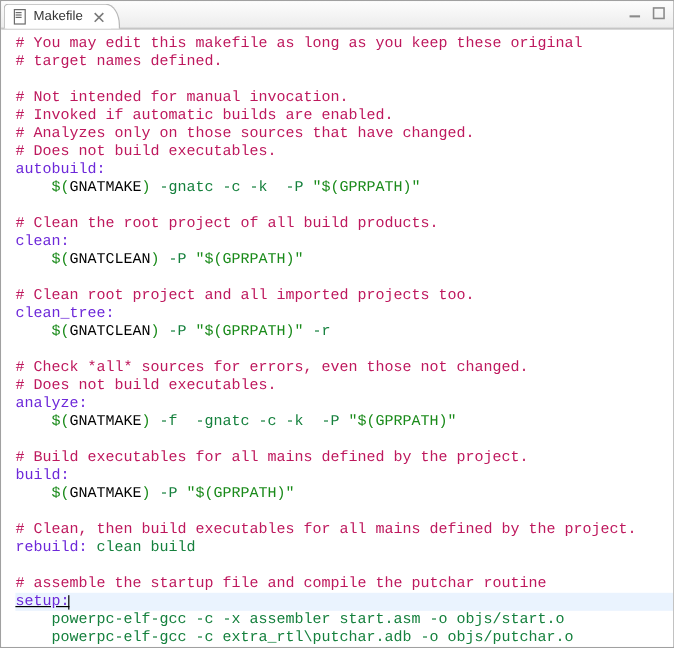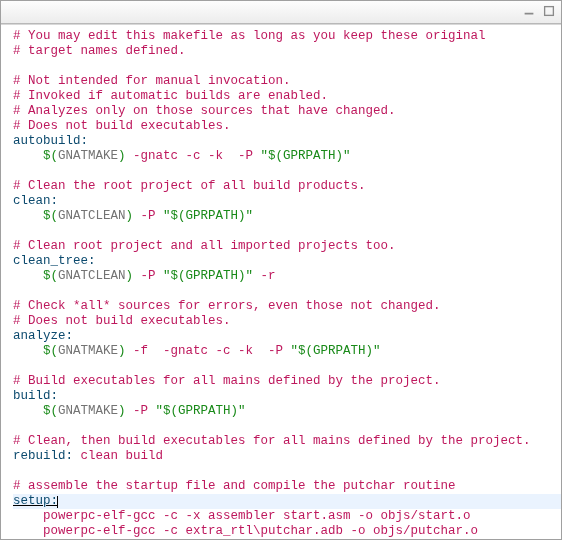--- a/index.html
+++ b/index.html
@@ -9,35 +9,51 @@
   .tab .file-icon { width: 14px; height: 14px; display: inline-flex; align-items: center; justify-content: center; }
   .tab .close-icon { width: 12px; height: 12px; display: inline-flex; align-items: center; justify-content: center; margin-left: 4px; }
   .toolbar-right { position: absolute; right: 4px; top: 2px; display: flex; gap: 4px; }
   .toolbar-right .tb-icon { width: 16px; height: 16px; color: #6a6a6a; display: inline-flex; align-items: center; justify-content: center; }
   .editor-wrap { flex: 1; border-top: 1px solid #d8d8d8; background: #fff; overflow: hidden; display: flex; }
   .code-area { flex: 1; overflow: auto; padding: 4px 0 4px 12px; font-family: Consolas, "Courier New", monospace; font-size: 12.5px; line-height: 15px; color: #000; white-space: pre; }
   .codeline { white-space: pre; }
   .hl-line { background: #eaf3fe; text-decoration: underline; }
   .caret { display: inline-block; border-left: 1px solid #000; height: 12px; vertical-align: text-bottom; margin-left: -1px; }
   .c-comment { color: #be185d; }
-  .c-target  { color: #0c4a6e; }
+  .c-target  { color: #6d28d9; }
   .c-var     { color: #198a19; }
-  .c-varbr   { color: #737373; }
+  .c-varbr   { color: #000000; }
   .c-quote   { color: #198a19; }
-  .c-plain   { color: #be185d; }
+  .c-plain   { color: #15803d; }
 
   .code-area::-webkit-scrollbar { width: 16px; height: 16px; }
   .code-area::-webkit-scrollbar-thumb { background: #cdcdcd; border: 1px solid #a8a8a8; }
   .code-area::-webkit-scrollbar-track { background: #f4f4f4; }
 </style>
 </head>
 <body>
 
 <div class="editor-frame">
   <div class="tab-bar">
+    <div class="tab">
+      <span class="file-icon">
+        <svg viewBox="0 0 14 14" width="14" height="14">
+            <rect x="2" y="1" width="9" height="12" fill="#fff" stroke="#6b6b6b"></rect>
+            <rect x="3" y="3" width="5" height="1" fill="#6b6b6b"></rect>
+            <rect x="3" y="5" width="5" height="1" fill="#6b6b6b"></rect>
+            <rect x="3" y="7" width="5" height="1" fill="#6b6b6b"></rect>
+          </svg>
+      </span>
+      <span>Makefile</span>
+      <span class="close-icon">
+        <svg viewBox="0 0 10 10" width="9" height="9">
+            <path d="M1 1 L9 9 M9 1 L1 9" stroke="#7a7a7a" stroke-width="1.5" fill="none"></path>
+          </svg>
+      </span>
+    </div>
     <div class="toolbar-right">
       <span class="tb-icon">
         <svg viewBox="0 0 16 16" width="14" height="14">
             <rect x="3" y="10" width="10" height="2" fill="#8a8a8a"></rect>
           </svg>
       </span>
       <span class="tb-icon">
         <svg viewBox="0 0 16 16" width="14" height="14">
             <rect x="3" y="3" width="10" height="10" fill="none" stroke="#8a8a8a" stroke-width="1.5"></rect>
           </svg>

